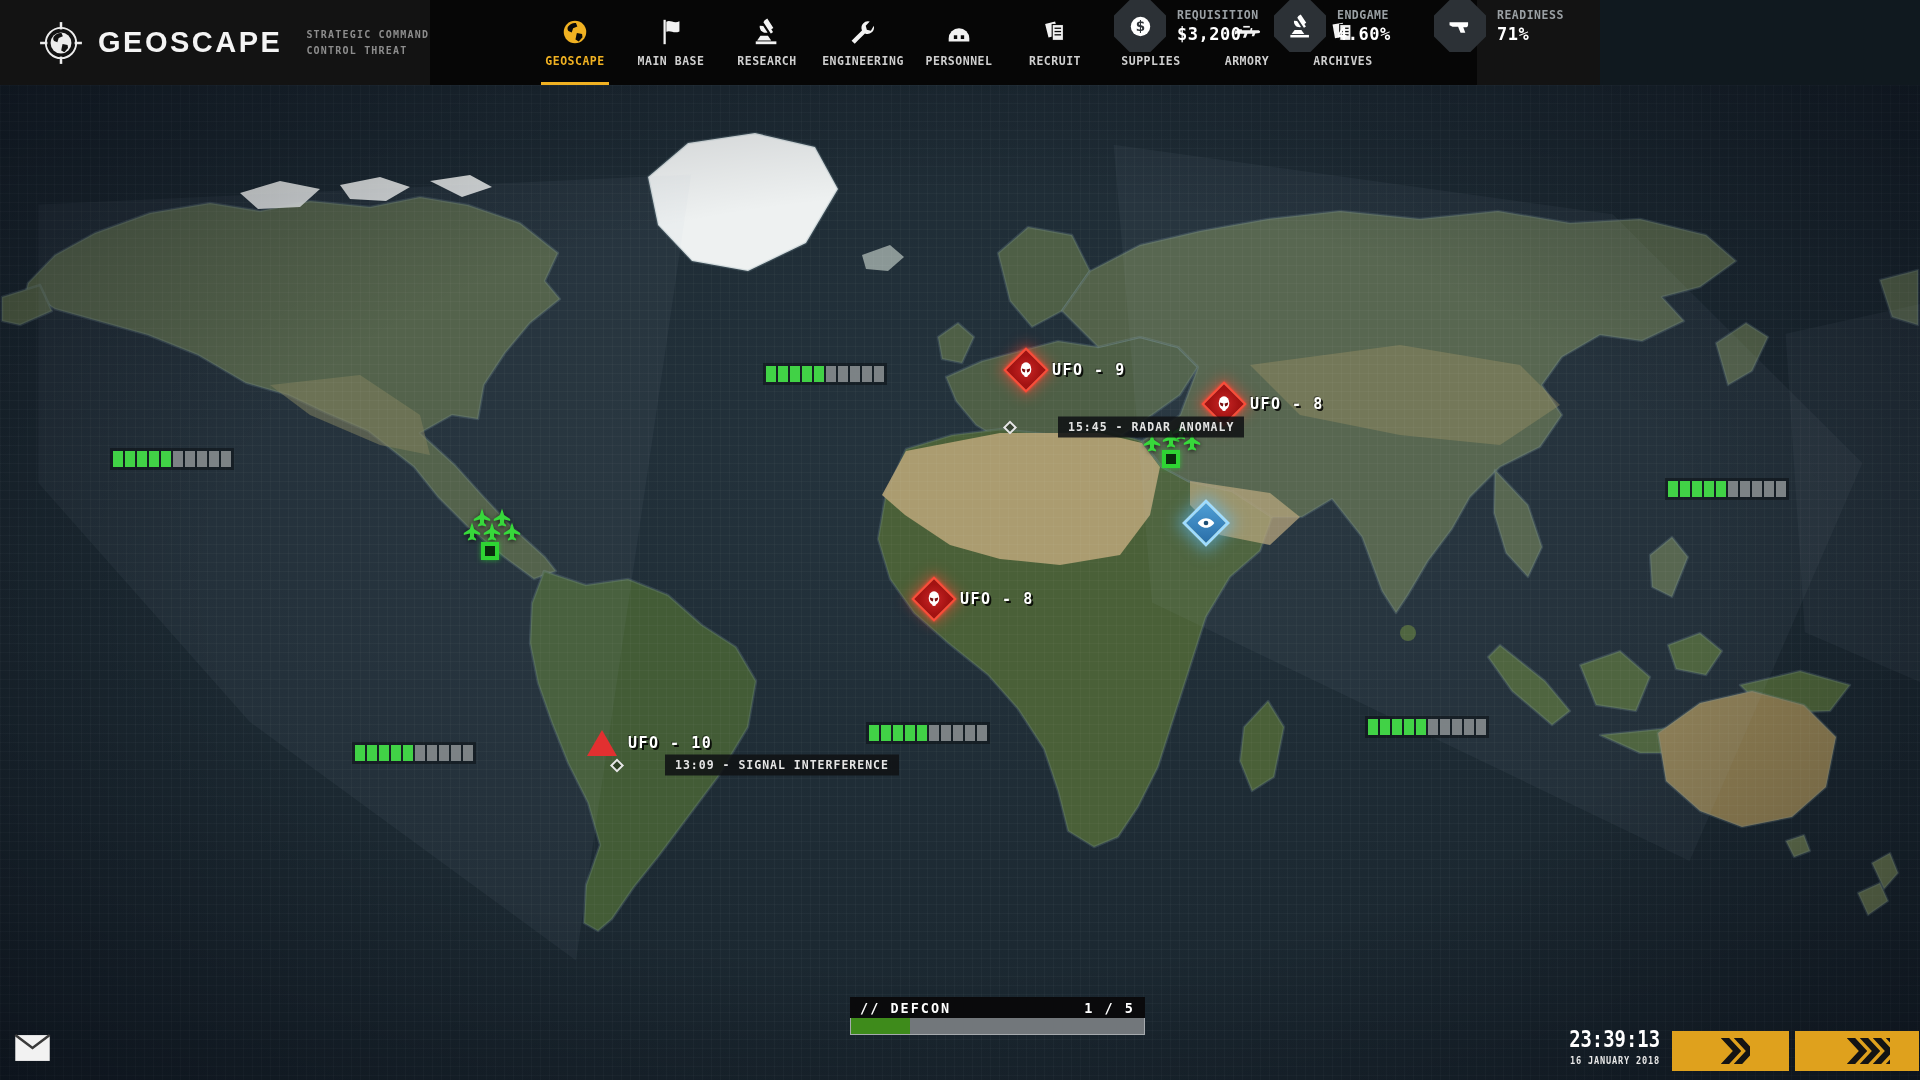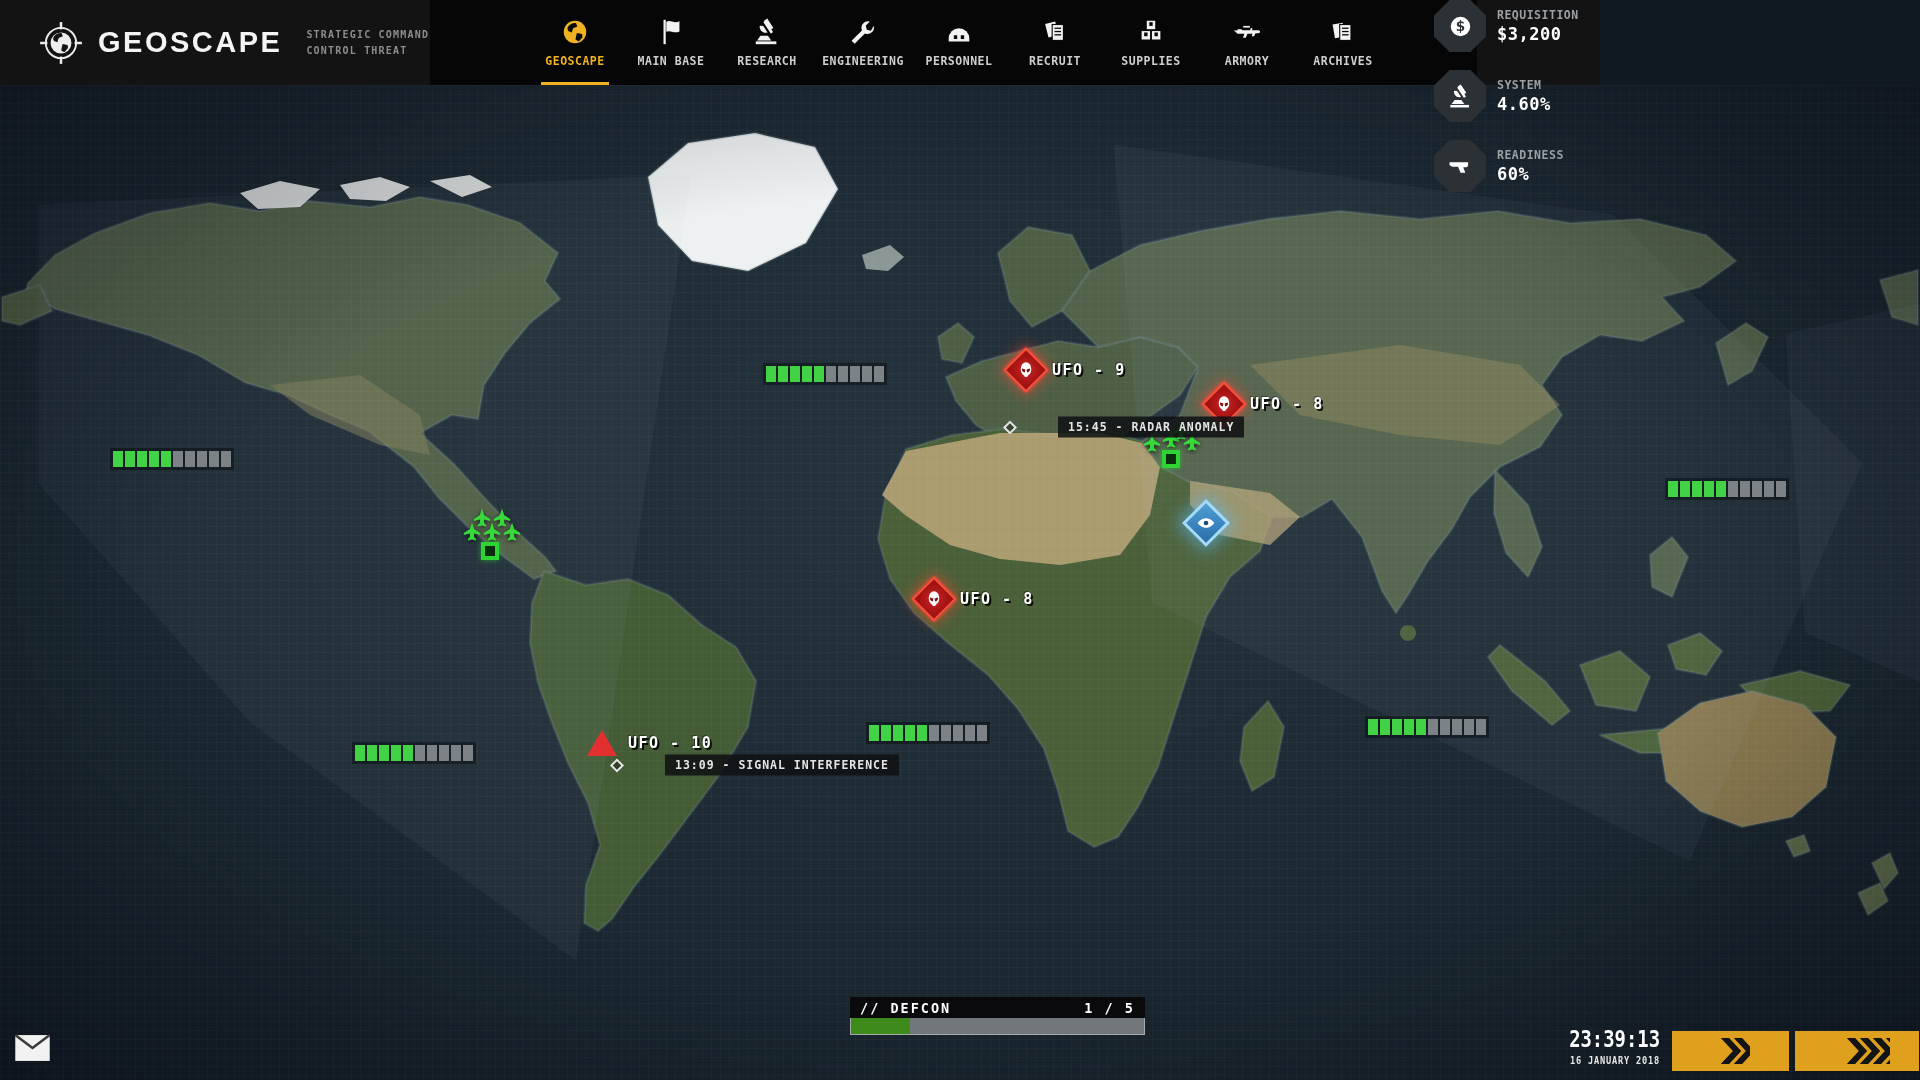--- a/index.html
+++ b/index.html
@@ -18,21 +18,21 @@
   .logo-sub { font-size:10px; font-weight:bold; color:#8d8d8d; letter-spacing:1.2px; line-height:1.55; margin-left:10px; }
 
   #nav { position:absolute; left:527px; top:0; height:85px; display:flex; }
   .nav-item { width:96px; height:85px; display:flex; flex-direction:column; align-items:center;
               justify-content:center; gap:7px; position:relative; cursor:pointer; }
   .nav-ic { width:30px; height:30px; color:#f2f2f2; }
   .nav-label { font-size:11.5px; font-weight:bold; letter-spacing:.5px; color:#cfcfcf; white-space:nowrap; }
   .nav-item.active .nav-ic, .nav-item.active .nav-label { color:#f0b122; }
   .nav-item.active::after { content:""; position:absolute; bottom:0; left:14px; right:14px; height:3px; background:#f0b122; }
 
-  #stats { position:absolute; right:24px; top:0; height:85px; display:flex; align-items:flex-start; gap:18px;flex-direction:column; }
+  #stats { position:absolute; right:24px; top:0; height:85px; display:flex; align-items:flex-start; gap:18px; }
   .stat { display:flex; align-items:center; gap:11px; width:142px; }
   .oct { width:52px; height:52px; background:#2c3136; flex:0 0 auto;
          clip-path:polygon(30% 0,70% 0,100% 30%,100% 70%,70% 100%,30% 100%,0 70%,0 30%);
          display:flex; align-items:center; justify-content:center; }
   .stat-ic { width:27px; height:27px; color:#fff; }
   .stat-label { font-size:11.5px; font-weight:bold; color:#9aa0a4; letter-spacing:.5px; white-space:nowrap; }
   .stat-value { font-size:17px; font-weight:bold; color:#fff; letter-spacing:.5px; margin-top:2px; }
 
   
   #map { position:absolute; top:85px; left:0; width:1920px; height:995px; cursor:crosshair;
@@ -494,33 +494,33 @@
             <div class="stat-value">$3,200</div>
           </div>
         </div>
         <div class="stat">
           <div class="oct">
             <svg class="stat-ic">
               <use href="#sym-microscope"></use>
             </svg>
           </div>
           <div class="stat-text">
-            <div class="stat-label">SYSTEM</div>
+            <div class="stat-label">ENDGAME</div>
             <div class="stat-value">4.60%</div>
           </div>
         </div>
         <div class="stat">
           <div class="oct">
             <svg class="stat-ic">
               <use href="#sym-pistol"></use>
             </svg>
           </div>
           <div class="stat-text">
             <div class="stat-label">READINESS</div>
-            <div class="stat-value">60%</div>
+            <div class="stat-value">71%</div>
           </div>
         </div>
       </div>
   </div>
 
   <button class="mail">
     <svg>
         <use href="#sym-envelope"></use>
       </svg>
   </button>

